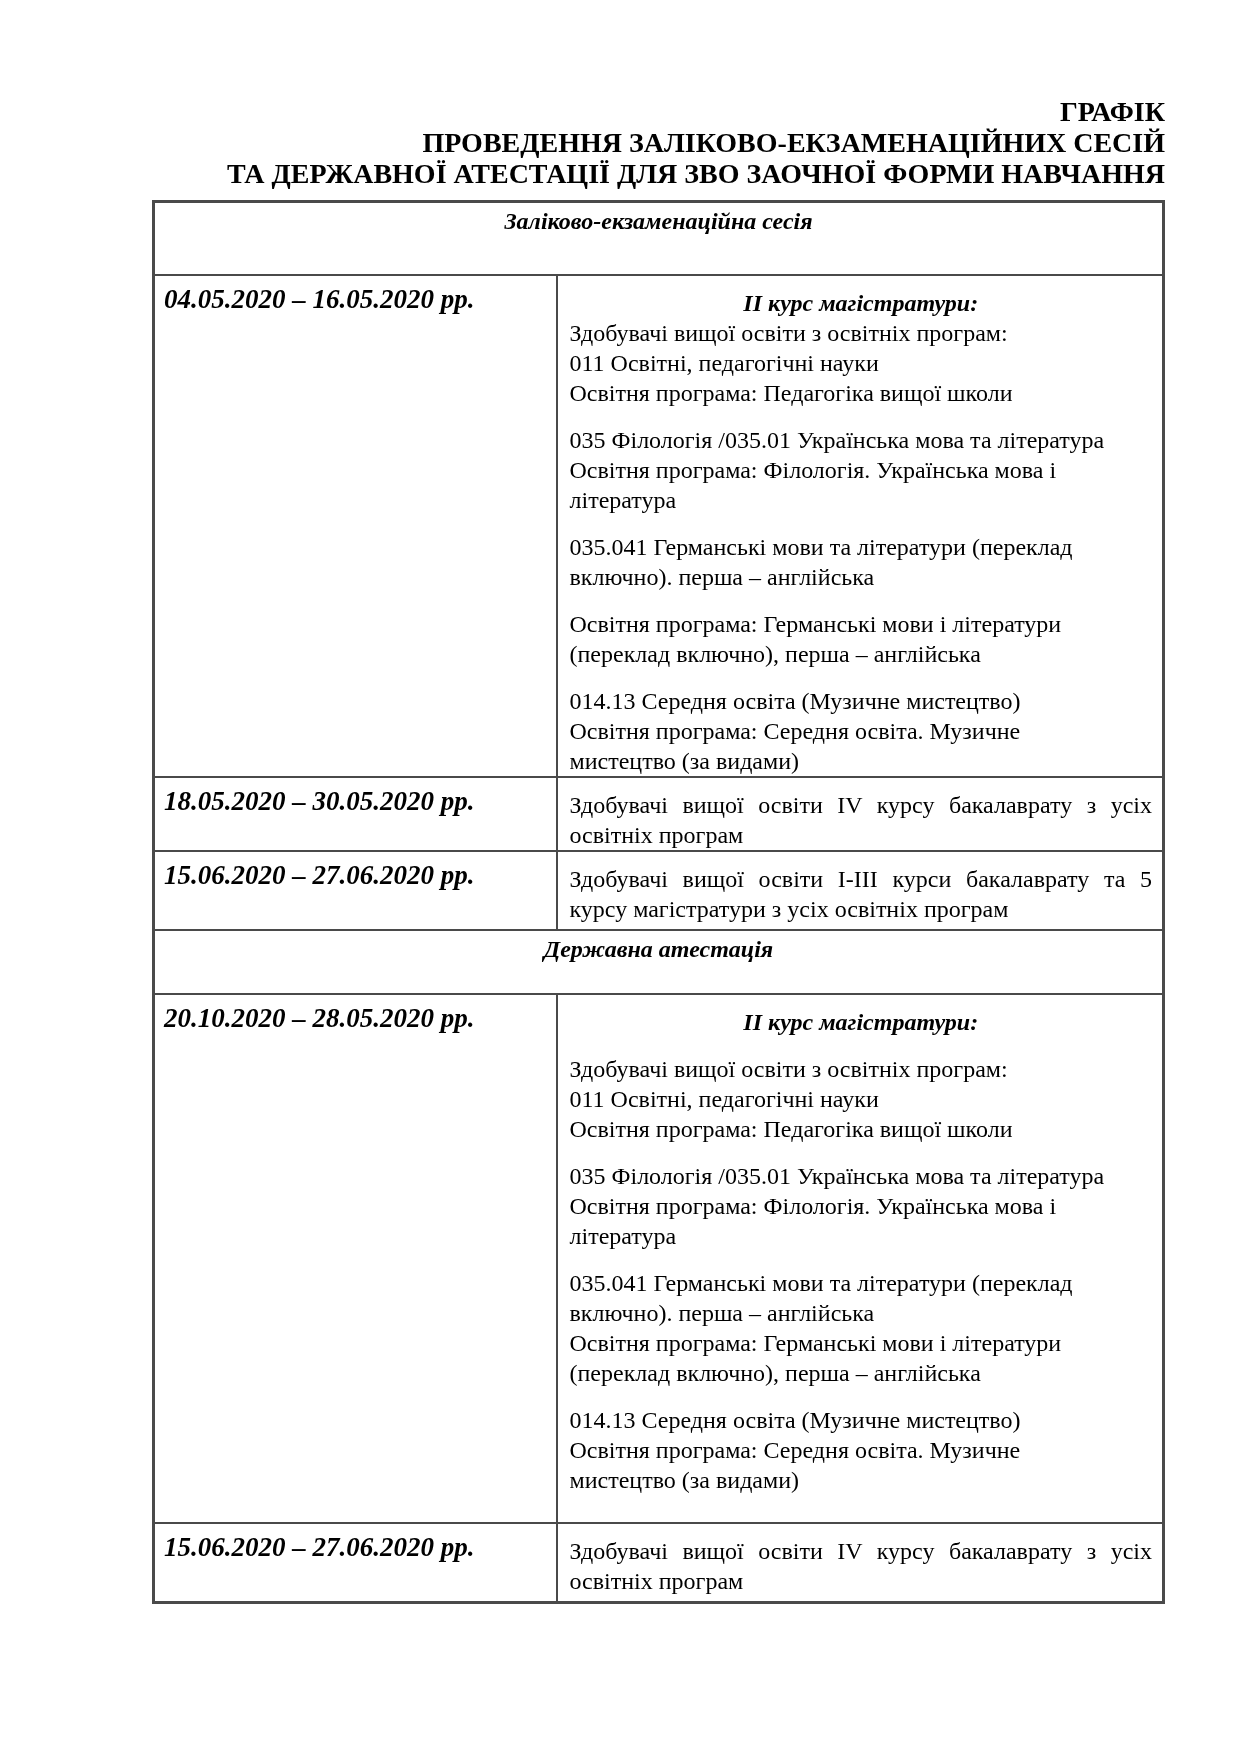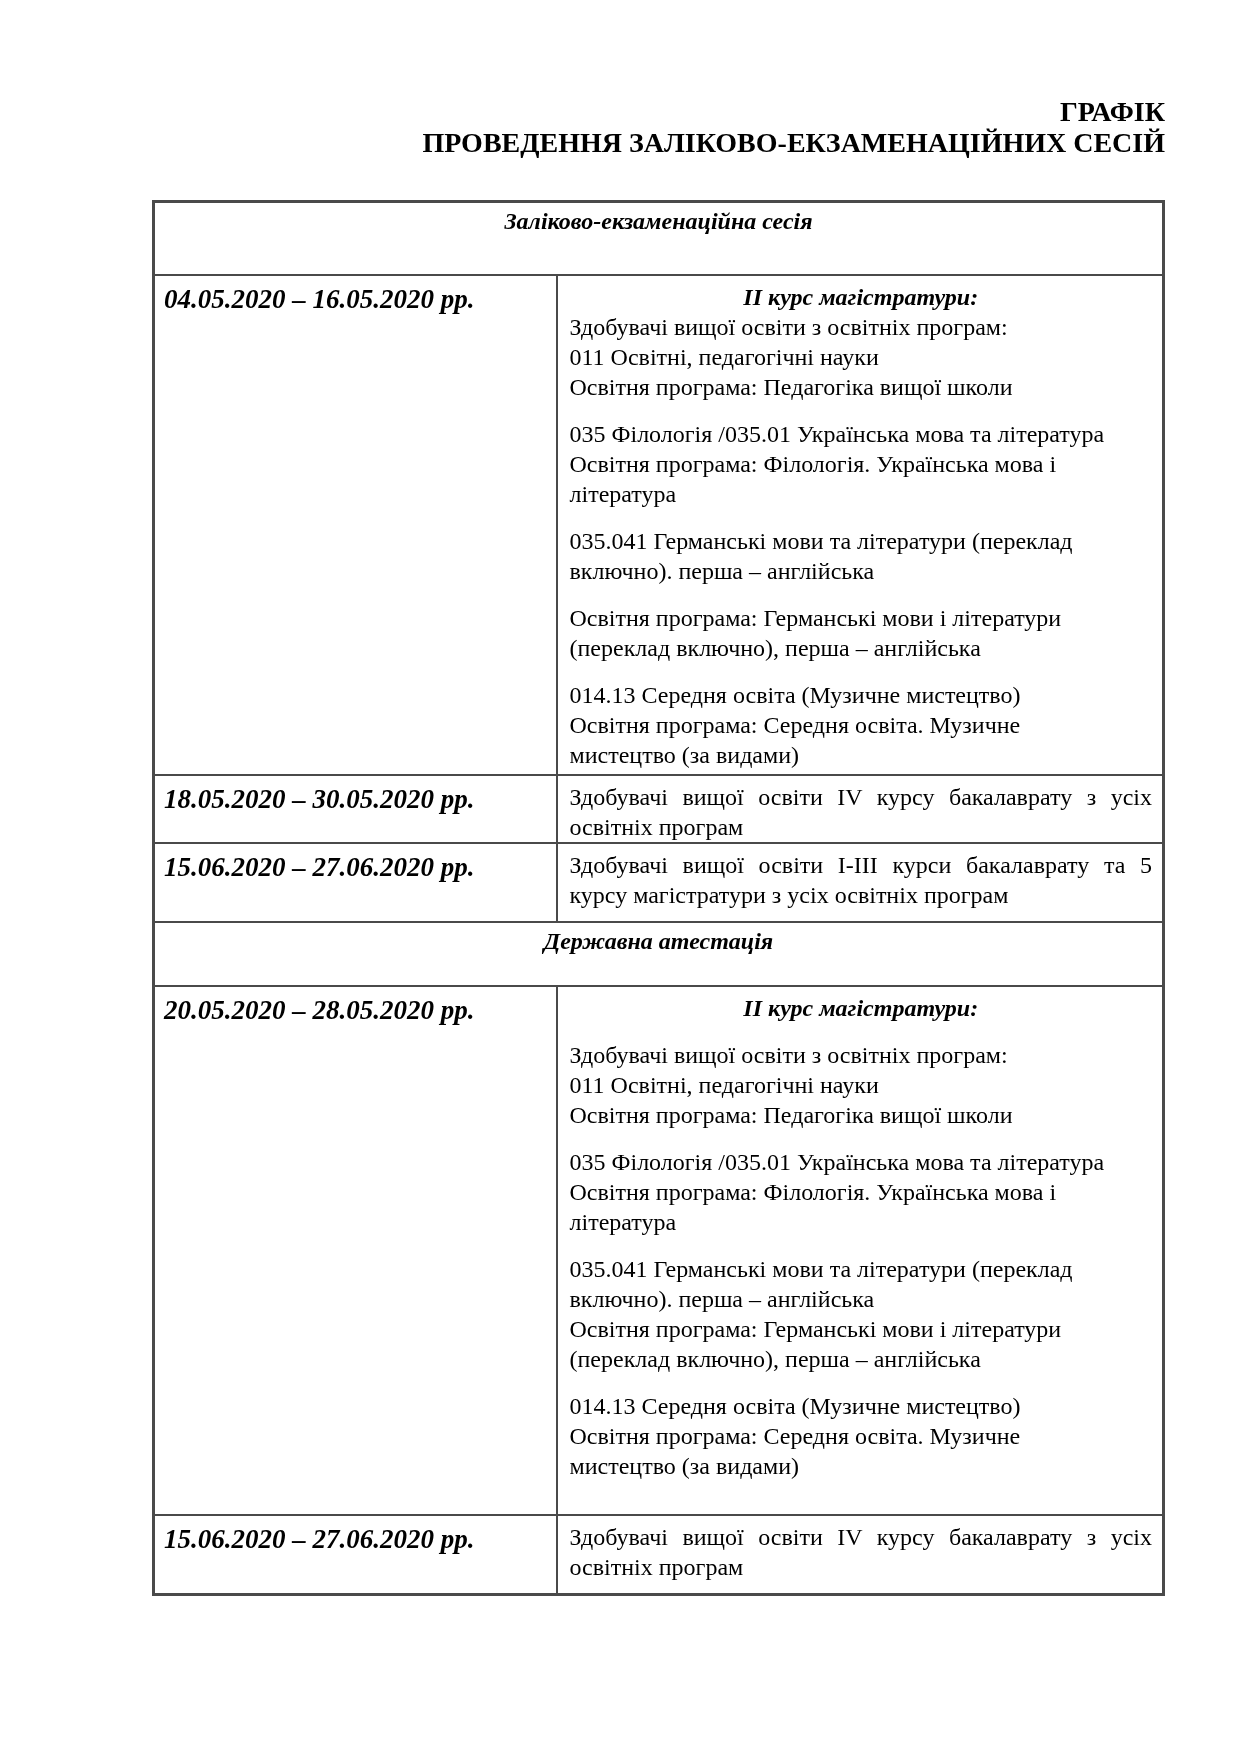--- a/index.html
+++ b/index.html
@@ -48,39 +48,40 @@
   .date-cell {
     font-weight: bold;
     font-style: italic;
     font-size: 27px;
     padding: 8px 6px 0 9px;
     white-space: nowrap;
   }
   .desc-cell {
     font-size: 24px;
     line-height: 30px;
-    padding: 6px 10px 0 12px;
+    padding: 12px 10px 0 12px;
   }
   .cell-heading {
     text-align: center;
     font-weight: bold;
     font-style: italic;
   }
   .line { white-space: nowrap; }
   .gap { height: 17px; }
   .desc-just { text-align: justify; margin-top: 44px; }
 </style>
 </head>
 <body>
 
 <div class="page">
 
   <div class="doc-title">
     <div class="t-line">ГРАФІК</div>
     <div class="t-line">ПРОВЕДЕННЯ ЗАЛІКОВО-ЕКЗАМЕНАЦІЙНИХ СЕСІЙ</div>
+    <div class="t-line">ТА ДЕРЖАВНОЇ АТЕСТАЦІЇ ДЛЯ ЗВО ЗАОЧНОЇ ФОРМИ НАВЧАННЯ</div>
   </div>
 
   <table class="schedule">
     <colgroup>
         <col class="c-date">
         <col class="c-desc">
       </colgroup>
     <tbody>
 
       <tr style="height:73px;">
@@ -132,21 +133,21 @@
           <div>Здобувачі вищої освіти І-ІІІ курси бакалаврату та 5 курсу магістратури з усіх освітніх програм</div>
         </td>
       </tr>
 
       <tr style="height:64px;">
         <td colspan="2" class="section-cell">Державна атестація</td>
       </tr>
 
       <tr style="height:529px;">
         <td class="date-cell">
-          <span>20.05.2020 – 28.05.2020 рр.</span>
+          <span>20.10.2020 – 28.05.2020 рр.</span>
         </td>
         <td class="desc-cell">
           <div class="cell-heading">ІІ курс магістратури:</div>
           <div>
               <div class="gap"></div>
               <div class="line">Здобувачі вищої освіти з освітніх програм:</div>
               <div class="line">011 Освітні, педагогічні науки</div>
               <div class="line">Освітня програма: Педагогіка вищої школи</div>
               <div class="gap"></div>
               <div class="line">035 Філологія /035.01 Українська мова та література</div>

